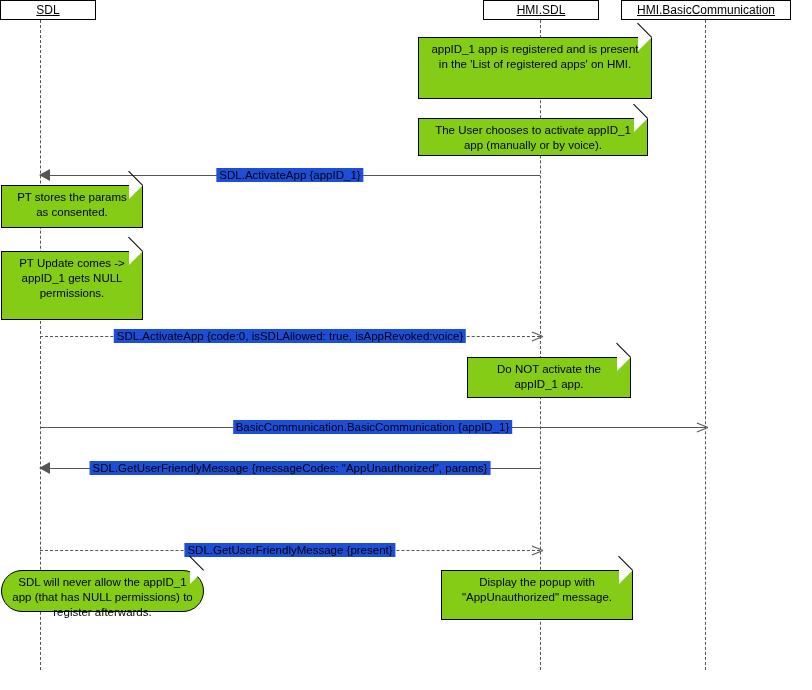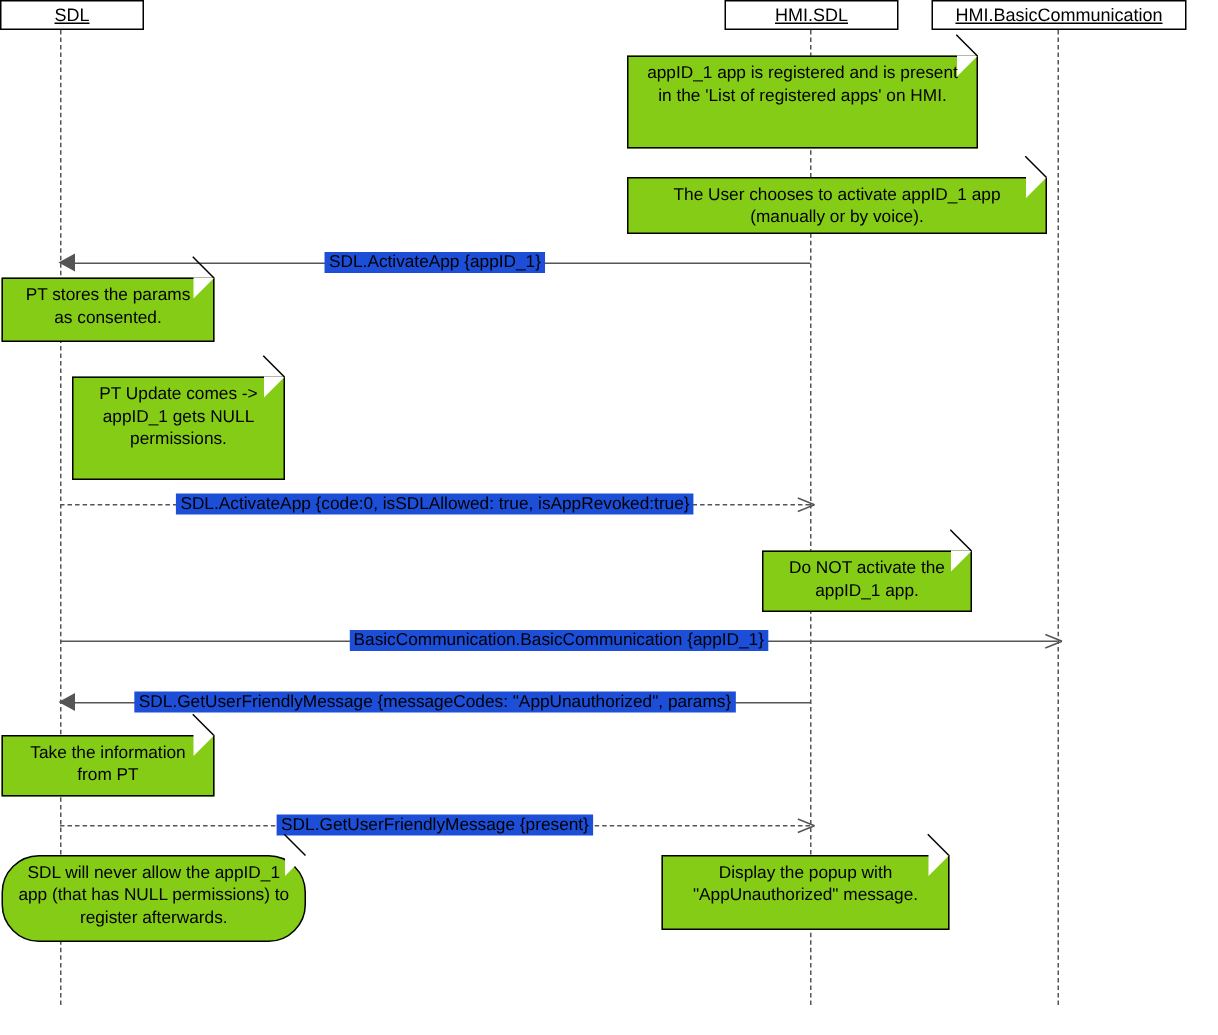--- a/index.html
+++ b/index.html
@@ -146,21 +146,21 @@
     <div class="participant" style="left: 621px; top: 0px; width: 170px;"><span class="pname">HMI.BasicCommunication</span></div>
     <div class="participant" style="left: 483px; top: 0px; width: 116px;"><span class="pname">HMI.SDL</span></div>
     <div class="msg" style="left: 40px; width: 500px; top: 169px;">
       <div class="line"></div>
       <div class="arrow left solid"></div>
       <div class="label">SDL.ActivateApp {appID_1}</div>
     </div>
     <div class="msg dashed" style="left: 40px; width: 500px; top: 330px;">
       <div class="line"></div>
       <div class="arrow right open"></div>
-      <div class="label">SDL.ActivateApp {code:0, isSDLAllowed: true, isAppRevoked:true}</div>
+      <div class="label">SDL.ActivateApp {code:0, isSDLAllowed: true, isAppRevoked:voice}</div>
     </div>
     <div class="msg" style="left: 40px; width: 665px; top: 421px;">
       <div class="line"></div>
       <div class="arrow right open"></div>
       <div class="label">BasicCommunication.BasicCommunication {appID_1}</div>
     </div>
     <div class="msg" style="left: 40px; width: 500px; top: 462px; text-align: right;">
       <div class="line"></div>
       <div class="arrow left solid"></div>
       <div class="label">SDL.GetUserFriendlyMessage {messageCodes: "AppUnauthorized", params}</div>
@@ -168,46 +168,41 @@
     <div class="msg dashed" style="left: 40px; width: 500px; top: 544px;">
       <div class="line"></div>
       <div class="arrow right open"></div>
       <div class="label">SDL.GetUserFriendlyMessage {present}</div>
     </div>
     <div class="note" style="left: 418px; top: 37px; width: 234px; height: 62px;">
       <div class="foldtri"></div>
       <div class="folddiag"></div>
       <div class="notetext">appID_1 app is registered and is present in the 'List of registered apps' on HMI.</div>
     </div>
-    <div class="note" style="left: 418px; top: 118px; width: 280px; height: 38px;">
+    <div class="note" style="left: 418px; top: 118px; width: 230px; height: 38px;">
       <div class="foldtri"></div>
       <div class="folddiag"></div>
       <div class="notetext">The User chooses to activate appID_1 app (manually or by voice).</div>
     </div>
     <div class="note" style="left: 1px; top: 185px; width: 142px; height: 43px;">
       <div class="foldtri"></div>
       <div class="folddiag"></div>
       <div class="notetext">PT stores the params as consented.</div>
     </div>
-    <div class="note" style="left: 1px; top: 251px; width: 142px; height: 69px; margin-left: 47px;">
+    <div class="note" style="left: 1px; top: 251px; width: 142px; height: 69px;">
       <div class="foldtri"></div>
       <div class="folddiag"></div>
       <div class="notetext">PT Update comes -&gt; appID_1 gets NULL permissions.</div>
     </div>
-    <div class="note" style="left: 467px; top: 367px; width: 140px; height: 41px; margin-left: 41px;">
+    <div class="note" style="left: 467px; top: 357px; width: 164px; height: 41px;">
       <div class="foldtri"></div>
       <div class="folddiag"></div>
       <div class="notetext">Do NOT activate the appID_1 app.</div>
     </div>
-    <div class="note" style="left: 1px; top: 490px; width: 142px; height: 41px;">
-      <div class="foldtri"></div>
-      <div class="folddiag"></div>
-      <div class="notetext">Take the information from PT</div>
-    </div>
-    <div class="note overflow" style="left: 1px; top: 570px; width: 203px; height: 58px; border-radius: 25px;">
+    <div class="note overflow" style="left: 1px; top: 570px; width: 203px; height: 42px; border-radius: 25px;">
       <div class="foldtri"></div>
       <div class="folddiag"></div>
       <div class="notetext">SDL will never allow the appID_1 app (that has NULL permissions) to register afterwards.</div>
     </div>
     <div class="note" style="left: 441px; top: 570px; width: 192px; height: 50px;">
       <div class="foldtri"></div>
       <div class="folddiag"></div>
       <div class="notetext">Display the popup with  "AppUnauthorized" message.</div>
     </div>
   </div>

